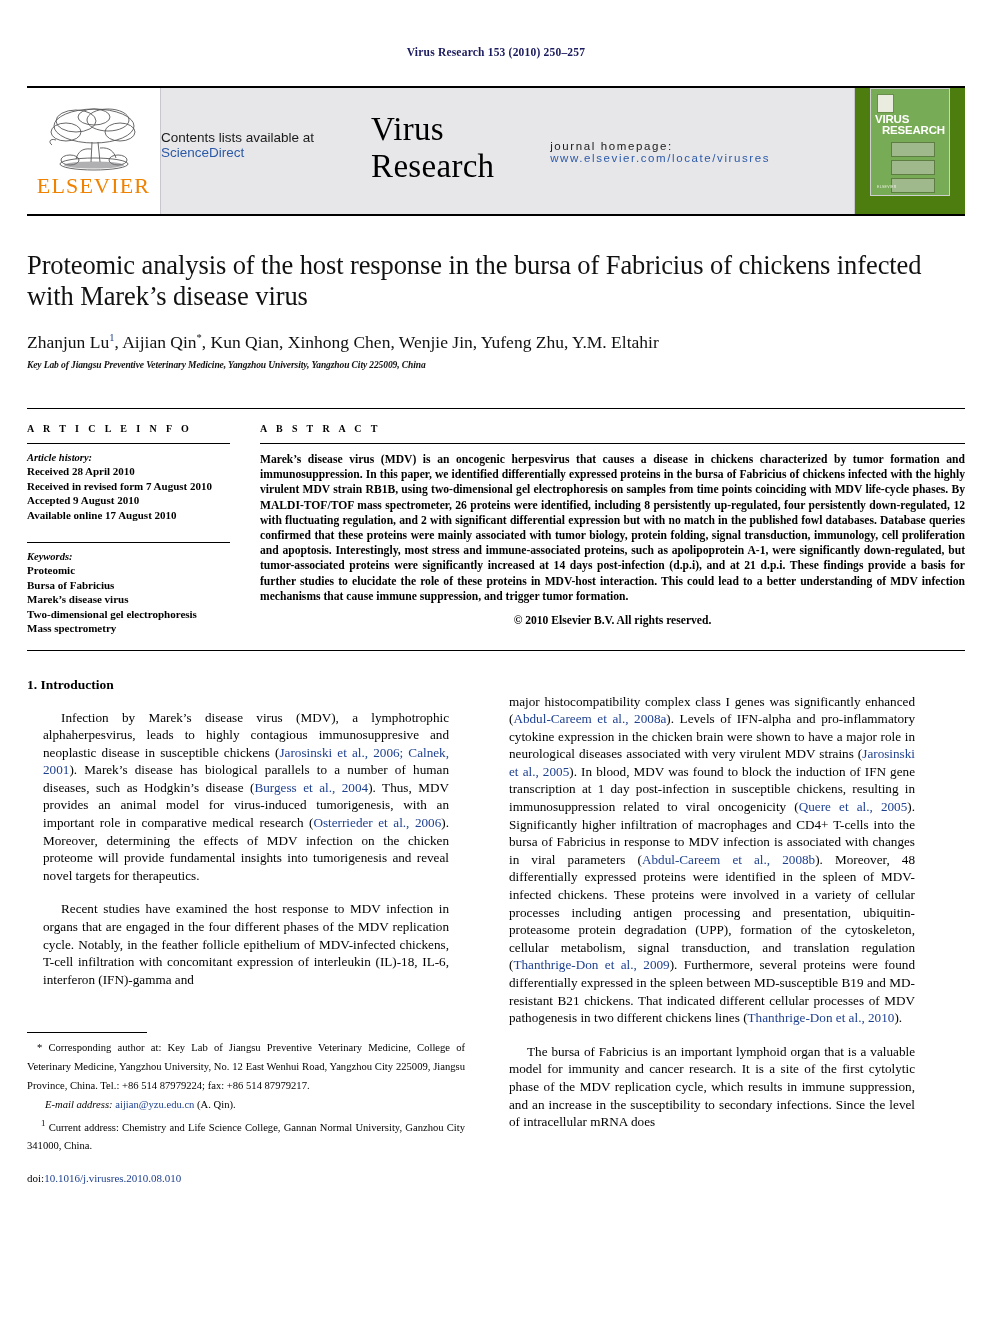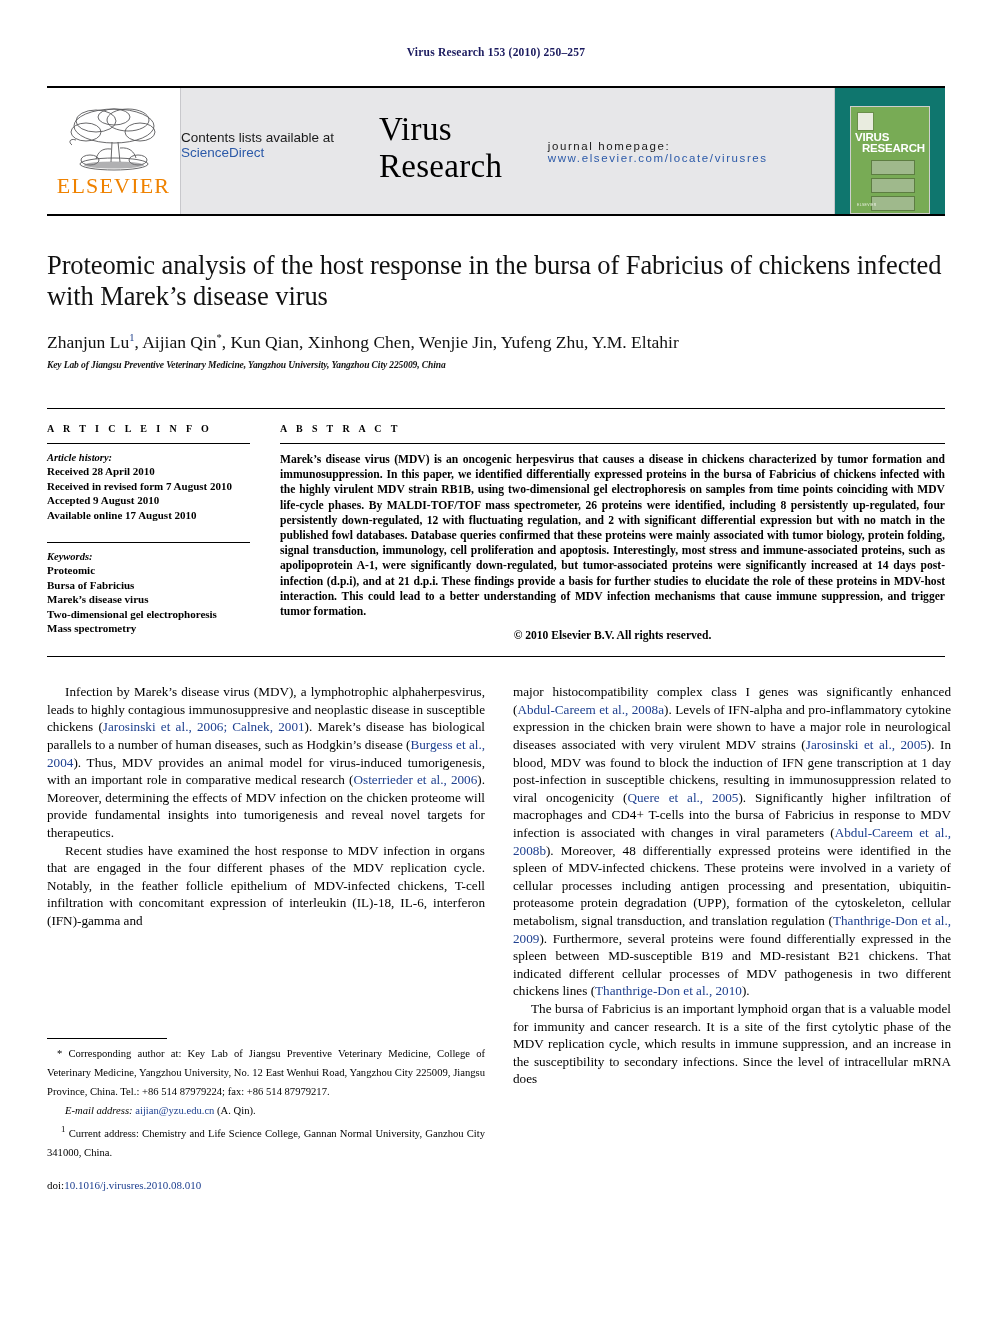--- a/index.html
+++ b/index.html
@@ -13,21 +13,21 @@
     font-family: "Liberation Serif", serif;
     color: #000000;
     position: relative;
     overflow: hidden;
   }
   .page {
     position: relative;
     width: 992px;
     height: 1323px;
     box-sizing: border-box;
-    padding: 0 47px;
+    padding: 0 27px;
   }
 
   
   .running-head {
     text-align: center;
     font-family: "Liberation Serif", serif;
     font-weight: bold;
     font-size: 11.5px;
     color: #1a1a5e;
     letter-spacing: 0.2px;
@@ -92,23 +92,23 @@
     font-size: 11.5px;
     letter-spacing: 1.6px;
     color: #1a1a1a;
   }
   .homepage-line .url {
     color: #2b59a8;
   }
   .masthead-cover {
     width: 110px;
     flex: 0 0 110px;
-    background: #0f766e;
-    display: flex;
-    align-items: flex-end;
+    background: #4d7c0f;
+    display: flex;
+    align-items: flex-start;
     justify-content: center;
   }
   .cover-thumb {
     width: 78px;
     height: 106px;
     background: #78ab55;
     position: relative;
     border: 1px solid #cfcfcf;
     overflow: hidden;
   }
@@ -241,21 +241,21 @@
   }
   .sec-heading {
     font-weight: bold;
     font-size: 13.5px;
     margin: 0 0 13px 0;
   }
   .para {
     font-size: 13.2px;
     line-height: 17.6px;
     text-align: justify;
-    margin: 0;
+    margin: 16px;
     text-indent: 18px;
     hyphens: auto;
   }
   .para + .para { margin-top: 0; }
   .cite { color: #1d3f8f; }
 
   
   .footnotes {
     position: absolute;
     left: 0;
@@ -378,20 +378,21 @@
       <div class="rule-thin"></div>
       <p class="abstract-text">Marek’s disease virus (MDV) is an oncogenic herpesvirus that causes a disease in chickens characterized by tumor formation and immunosuppression. In this paper, we identified differentially expressed proteins in the bursa of Fabricius of chickens infected with the highly virulent MDV strain RB1B, using two-dimensional gel electrophoresis on samples from time points coinciding with MDV life-cycle phases. By MALDI-TOF/TOF mass spectrometer, 26 proteins were identified, including 8 persistently up-regulated, four persistently down-regulated, 12 with fluctuating regulation, and 2 with significant differential expression but with no match in the published fowl databases. Database queries confirmed that these proteins were mainly associated with tumor biology, protein folding, signal transduction, immunology, cell proliferation and apoptosis. Interestingly, most stress and immune-associated proteins, such as apolipoprotein A-1, were significantly down-regulated, but tumor-associated proteins were significantly increased at 14 days post-infection (d.p.i), and at 21 d.p.i. These findings provide a basis for further studies to elucidate the role of these proteins in MDV-host interaction. This could lead to a better understanding of MDV infection mechanisms that cause immune suppression, and trigger tumor formation.</p>
       <div class="copyright">© 2010 Elsevier B.V. All rights reserved.</div>
     </div>
   </div>
   <div class="infoabs-bottom"></div>
 
   <div class="body-cols">
 
     <div class="bcol">
+      <h2 class="sec-heading">1. Introduction</h2>
 
       <p class="para"><span>Infection by Marek’s disease virus (MDV), a lymphotrophic alphaherpesvirus, leads to highly contagious immunosuppresive and neoplastic disease in susceptible chickens (</span><span class="cite">Jarosinski et al., 2006; Calnek, 2001</span><span>). Marek’s disease has biological parallels to a number of human diseases, such as Hodgkin’s disease (</span><span class="cite">Burgess et al., 2004</span><span>). Thus, MDV provides an animal model for virus-induced tumorigenesis, with an important role in comparative medical research (</span><span class="cite">Osterrieder et al., 2006</span><span>). Moreover, determining the effects of MDV infection on the chicken proteome will provide fundamental insights into tumorigenesis and reveal novel targets for therapeutics.</span></p>
 
       <p class="para">Recent studies have examined the host response to MDV infection in organs that are engaged in the four different phases of the MDV replication cycle. Notably, in the feather follicle epithelium of MDV-infected chickens, T-cell infiltration with concomitant expression of interleukin (IL)-18, IL-6, interferon (IFN)-gamma and</p>
 
       <div class="footnotes">
         <div class="fn-rule"></div>
         <p class="fn fn-indent">* Corresponding author at: Key Lab of Jiangsu Preventive Veterinary Medicine, College of Veterinary Medicine, Yangzhou University, No. 12 East Wenhui Road, Yangzhou City 225009, Jiangsu Province, China. Tel.: +86 514 87979224; fax: +86 514 87979217.</p>
         <p class="fn fn-indent" style="text-indent:18px;">
           <span class="fn-email">E-mail address:</span>

